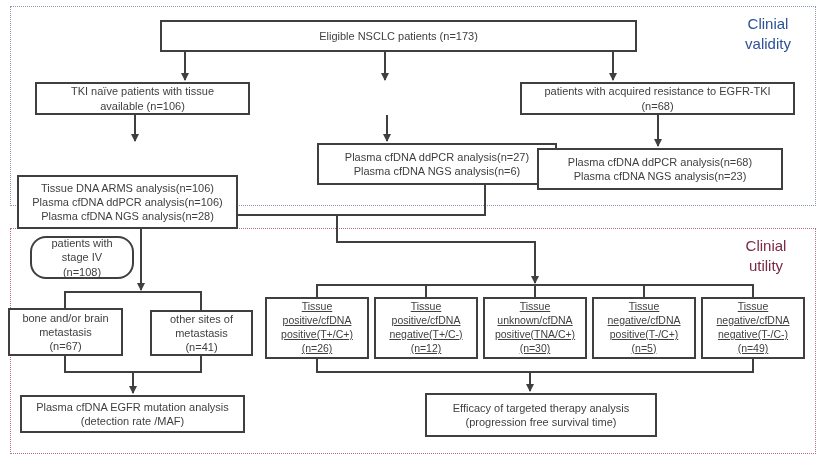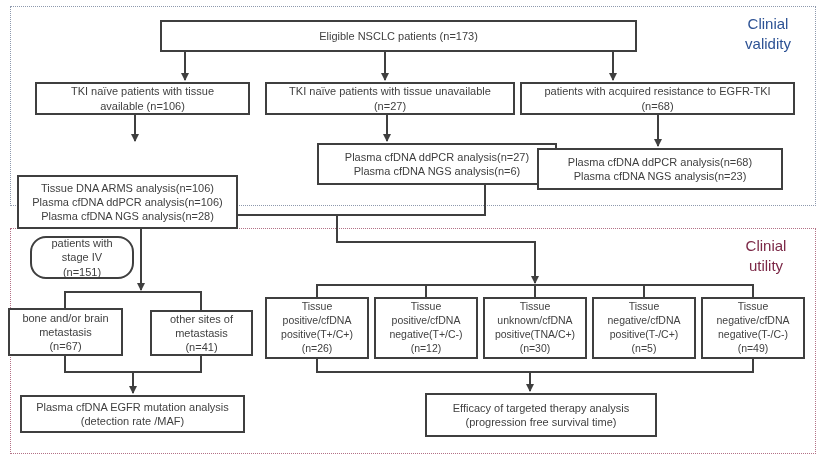--- a/index.html
+++ b/index.html
@@ -43,21 +43,21 @@
     display:flex;
     align-items:center;
     justify-content:center;
     text-align:center;
     font-size:11px;
     line-height:1.3;
     white-space:pre-line;
     padding:1px 3px;
   }
   .box.rounded{border-radius:16px;}
-  .box.small{font-size:10.5px;line-height:1.32;}
+  .box.small{font-size:10.5px;line-height:1.32;text-decoration:underline;}
 </style>
 </head>
 <body>
 
 <div class="canvas">
 
   <div class="region validity" style="left:10px;top:6px;width:806px;height:200px;"></div>
   <div class="region utility" style="left:10px;top:228px;width:806px;height:226px;"></div>
 
   <div class="region-label validity" style="left:726px;top:14px;">Clinial
@@ -102,36 +102,34 @@
     <g>
       <polyline class="ln" points="317,359 317,372 753,372 753,359"></polyline>
       <line class="ln" x1="530" y1="372" x2="530" y2="391" marker-end="url(#arrow)"></line>
     </g>
   </svg>
 
   <div class="box" style="left:160px;top:20px;width:477px;height:32px;">Eligible NSCLC patients (n=173)</div>
 
   <div class="box" style="left:35px;top:82px;width:215px;height:33px;">TKI naïve patients with tissue
 available (n=106)</div>
-  <div class="box" style="left:265px;top:82px;width:250px;height:33px;">TKI naïve patients with tissue unavailable
-(n=27)</div>
   <div class="box" style="left:520px;top:82px;width:275px;height:33px;">patients with acquired resistance to EGFR-TKI
 (n=68)</div>
 
   <div class="box" style="left:17px;top:143px;width:221px;height:54px;margin-top:32px;">Tissue DNA ARMS analysis(n=106)
 Plasma cfDNA ddPCR analysis(n=106)
 Plasma cfDNA NGS analysis(n=28)</div>
   <div class="box" style="left:275px;top:143px;width:240px;height:42px;margin-left:42px;">Plasma cfDNA ddPCR analysis(n=27)
 Plasma cfDNA NGS analysis(n=6)</div>
   <div class="box" style="left:537px;top:148px;width:246px;height:42px;">Plasma cfDNA ddPCR analysis(n=68)
 Plasma cfDNA NGS analysis(n=23)</div>
 
   <div class="box rounded" style="left:30px;top:236px;width:104px;height:43px;">patients with
 stage IV
-(n=151)</div>
+(n=108)</div>
 
   <div class="box" style="left:8px;top:308px;width:115px;height:48px;">bone and/or brain
 metastasis
 (n=67)</div>
   <div class="box" style="left:150px;top:310px;width:103px;height:46px;">other sites of
 metastasis
 (n=41)</div>
 
   <div class="box small" style="left:265px;top:297px;width:104px;height:62px;">Tissue
 positive/cfDNA

